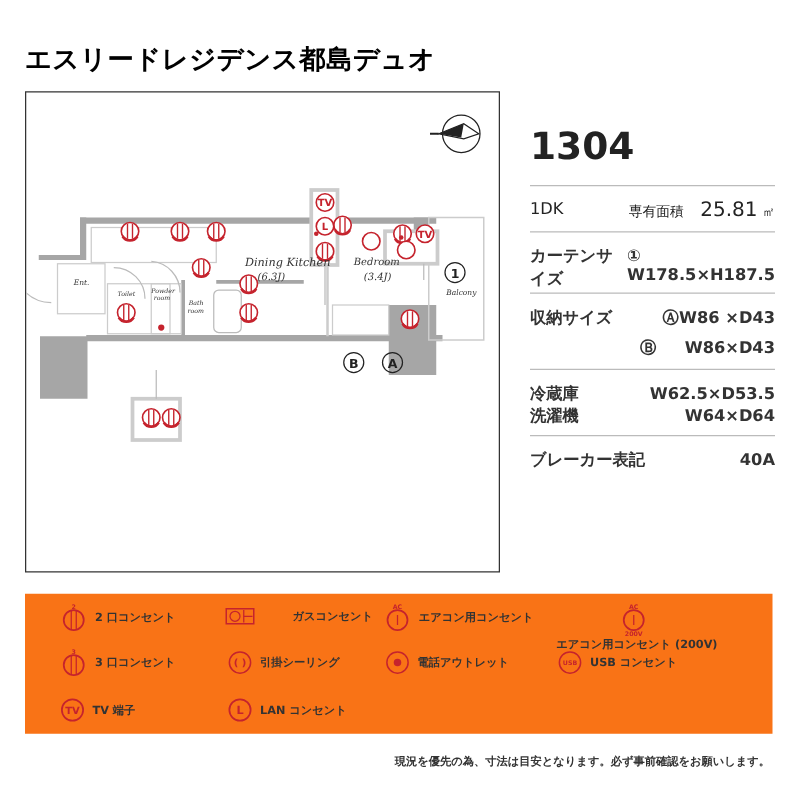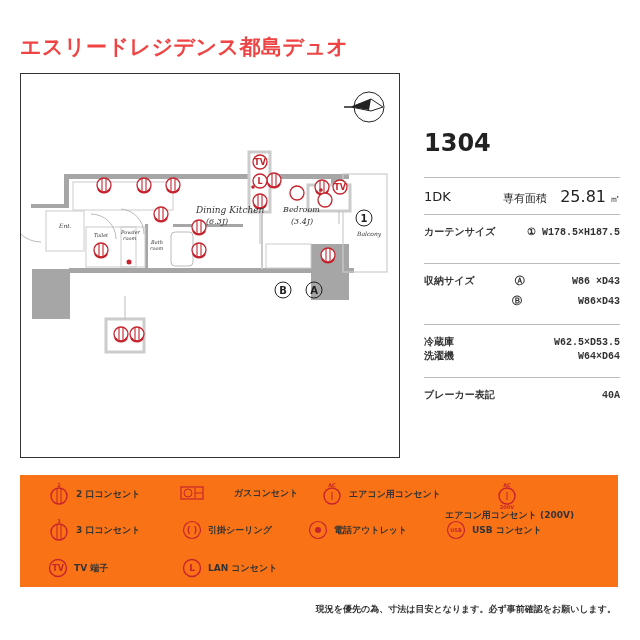--- a/index.html
+++ b/index.html
@@ -1,29 +1,29 @@
 <!DOCTYPE html>
 <html><head>
 <meta charset="utf-8">
 <style>
   * { box-sizing: border-box; margin: 0; padding: 0; }
   body { width: 640px; height: 640px; background: #fff; font-family: "DejaVu Sans", sans-serif; color: #222; position: relative; overflow: hidden; }
-  .title { position: absolute; left: 20px; top: 33px; font-size: 21px; font-weight: bold; letter-spacing: 0.5px; color: #ef4444; }
+  .title { position: absolute; left: 20px; top: 33px; font-size: 21px; font-weight: bold; letter-spacing: 0.5px; color: #000000; }
   .plan-frame { position: absolute; left: 20px; top: 73px; width: 380px; height: 385px; border: 1px solid #333; background: #fff; }
   .plan-frame svg { position: absolute; left: 0; top: 0; }
   .info { position: absolute; left: 424px; top: 100px; width: 196px; }
-  .room-no { font-size: 24px; font-weight: bold; color: #222; height: 48px; margin-top: 29px; }
+  .room-no { font-size: 30px; font-weight: bold; color: #222; height: 48px; }
   .hr { border-top: 1px solid #bbb; }
   .row { display: flex; justify-content: space-between; align-items: baseline; }
   .type-row { height: 36px; align-items: center; font-weight: normal; }
   .type-row .t { font-size: 13px; }
   .area-lbl { font-size: 11px; margin-right: 8px; }
   .area-val { font-size: 16px; }
   .area-unit { font-size: 10px; margin-left: 4px; }
-  .small { font-size: 10px; font-weight: bold; color: #333; font-family: Liberation Mono, monospace; }
+  .small { font-size: 13px; font-weight: bold; color: #333; }
   .tiny { font-size: 7.5px; color: #444; }
   .sec { padding: 10px 0; }
   .legend { position: absolute; left: 20px; top: 475px; width: 598px; height: 112px; background: #f97316; }
   .lg-item { position: absolute; display: flex; align-items: center; font-size: 9px; font-weight: bold; color: #333; }
   .lg-item svg { margin-right: 6px; }
   .note { position: absolute; right: 24px; top: 603px; font-size: 9px; font-weight: bold; color: #333; }
 </style>
 </head>
 <body>
 
@@ -195,21 +195,21 @@
   </div>
   <div class="lg-item" style="left:160px;top:11px;gap:24px;">
     <svg width="24" height="14" viewBox="0 0 24 14">
         <rect x="1" y="1" width="22" height="12" fill="none" stroke="#c5232d" stroke-width="1.2"></rect>
         <circle cx="8" cy="7" r="4" fill="none" stroke="#c5232d"></circle>
         <line x1="15" y1="2" x2="15" y2="12" stroke="#c5232d"></line>
         <line x1="15" y1="7" x2="22" y2="7" stroke="#c5232d"></line>
       </svg>
     <span>ガスコンセント</span>
   </div>
-  <div class="lg-item" style="left:301px;top:8px;justify-content:center;">
+  <div class="lg-item" style="left:287px;top:8px;justify-content:center;">
     <svg width="22" height="22" viewBox="0 0 22 22">
         <circle cx="11" cy="13" r="8" fill="none" stroke="#c5232d" stroke-width="1.4"></circle>
         <line x1="11" y1="9" x2="11" y2="17" stroke="#c5232d"></line>
         <text x="11" y="4" font-size="5" fill="#c5232d" text-anchor="middle">AC</text>
       </svg>
     <span>エアコン用コンセント</span>
   </div>
   <div class="lg-item" style="left:425px;top:8px;flex-direction:column;">
     <svg width="22" height="26" viewBox="0 0 22 26">
         <circle cx="11" cy="13" r="8" fill="none" stroke="#c5232d" stroke-width="1.4"></circle>

